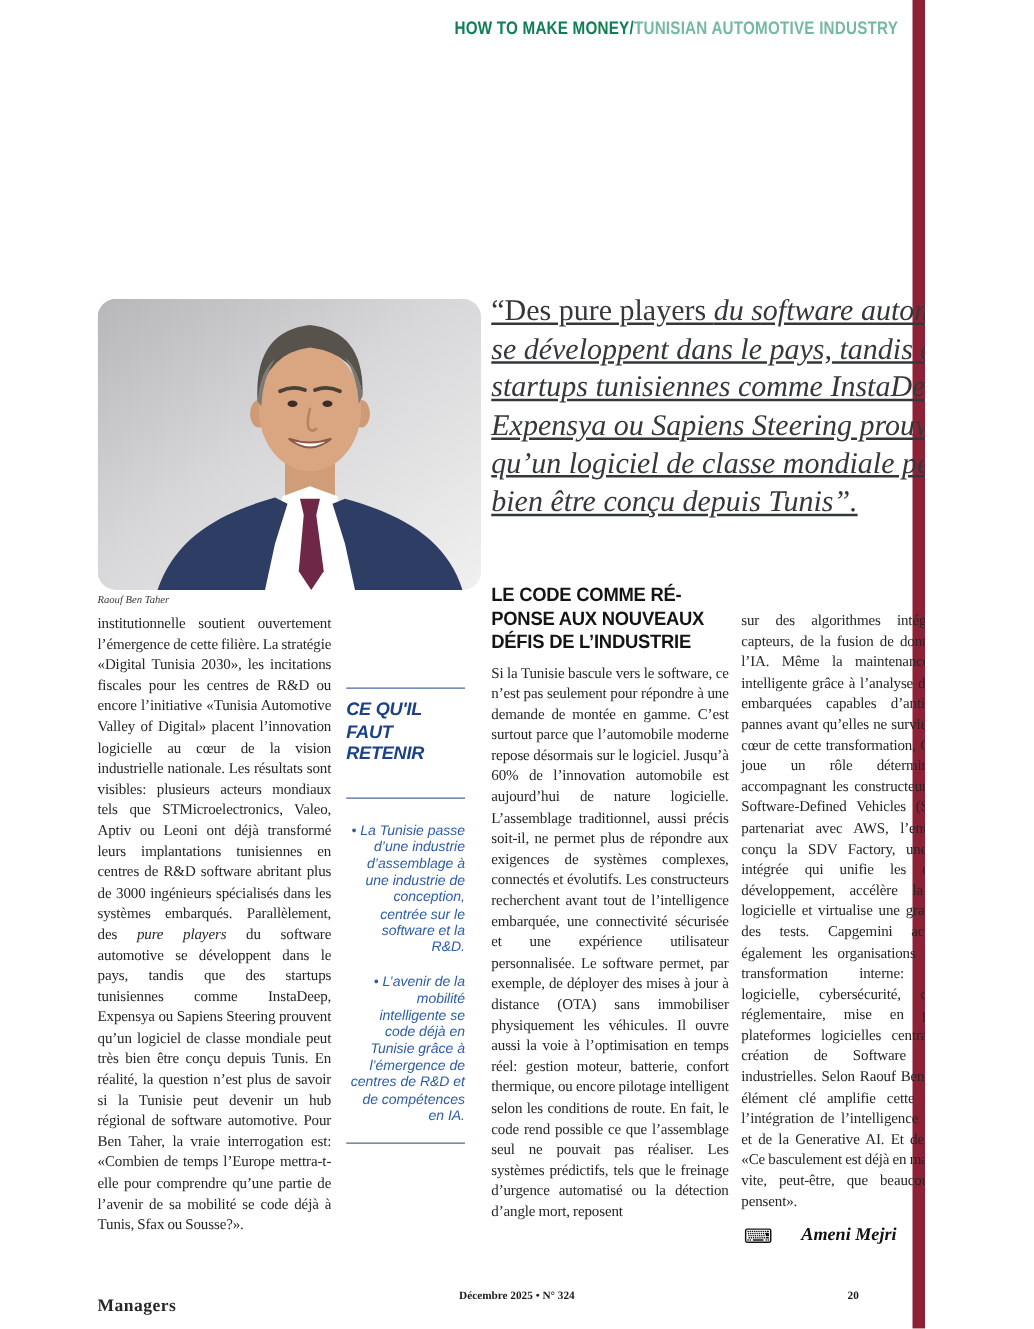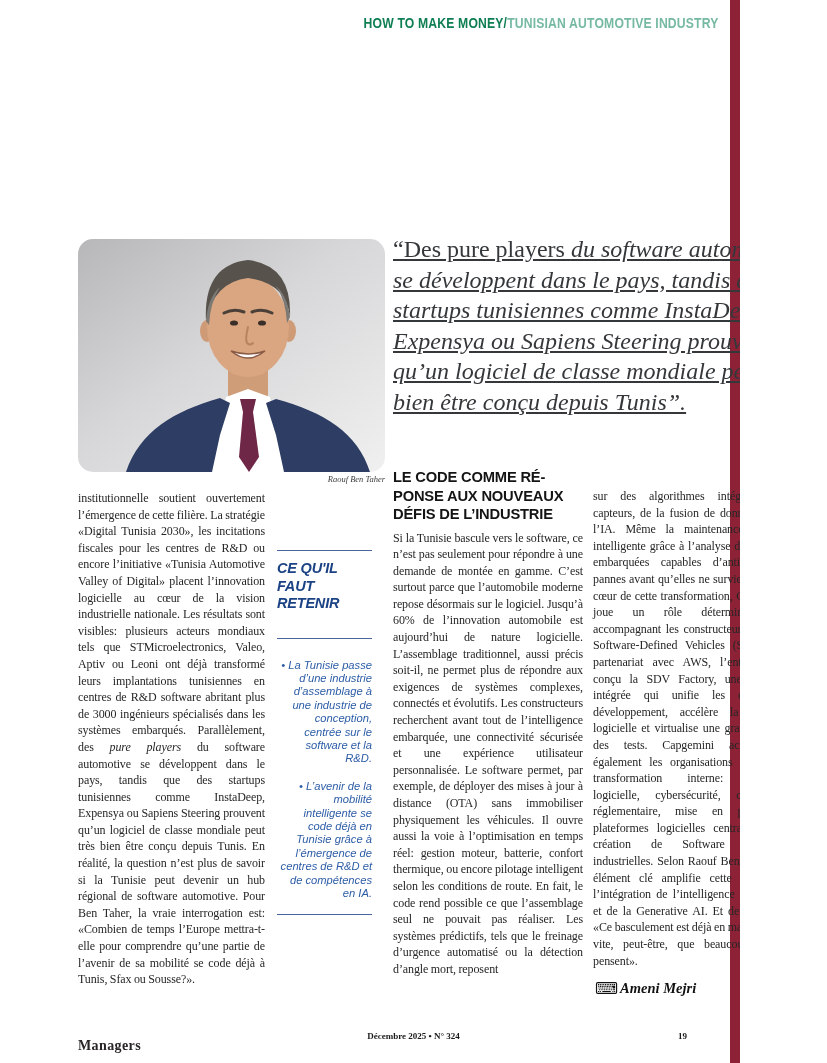--- a/index.html
+++ b/index.html
@@ -7,21 +7,21 @@
         font-family:"Liberation Serif",serif;color:#262626;}
   
   .accent-bar{position:absolute;right:0;top:0;width:10px;height:1063px;}
   
   .header{position:absolute;top:15px;right:22px;white-space:nowrap;
           font-family:"Liberation Sans",sans-serif;font-weight:700;font-size:14.5px;
           letter-spacing:.2px;transform:scaleX(.84);transform-origin:100% 50%;}
   
   .photo{position:absolute;left:78px;top:239px;width:307px;height:233px;border-radius:15px;overflow:hidden;}
   .photo svg{display:block;}
-  .photo-caption{position:absolute;left:78px;top:474px;width:307px;text-align:right;
+  .photo-caption{position:absolute;left:78px;top:474px;width:307px;text-align:left;
                  font-style:italic;font-size:8.5px;color:#3a3a3a;}
   
   .quote{position:absolute;left:393px;top:234px;width:428px;font-size:24px;line-height:30.5px;color:#35383b;text-decoration:underline;}
   .quote .q-rest{font-style:italic;}
   
   .col{position:absolute;top:490px;}
   .col1{left:78px;width:187px;}
   .col2{left:393px;width:190px;top:468px;}
   .col3{left:593px;width:195px;top:488px;}
   .body-text{font-size:12px;line-height:16.6px;text-align:justify;color:#262626;
@@ -34,21 +34,21 @@
   .kt{position:absolute;left:277px;top:550px;width:95px;}
   .kt-rule{border:0;border-top:1px solid #49679b;margin:0;}
   .kt-rule.mid{margin-top:25px;}
   .kt-rule.end{margin-top:2px;}
   .kt-title{font-family:"Liberation Sans",sans-serif;font-weight:700;font-style:italic;
             font-size:14.5px;line-height:17.5px;letter-spacing:-.2px;white-space:pre-line;margin:9px 0 0 0;}
   .kt-items{margin-top:20px;}
   .kt-item{font-family:"Liberation Sans",sans-serif;font-style:italic;font-size:11.2px;
            line-height:13.4px;margin:0 0 14px 0;text-align:right;}
   
-  .byline{position:absolute;left:595px;top:980px;display:flex;align-items:center;gap:2px;}
+  .byline{position:absolute;left:595px;top:980px;display:flex;align-items:center;gap:23px;}
   .kbd-icon{font-family:"DejaVu Sans",sans-serif;font-size:16px;line-height:16px;color:#111;}
   .kbd-icon::before{content:"\2328";}
   .author{font-family:"Liberation Serif",serif;font-weight:700;font-style:italic;font-size:14.5px;color:#111;}
   
   .footer-mag{position:absolute;left:78px;top:1026px;font-weight:700;font-size:14px;
               letter-spacing:.4px;color:#2b2626;margin-top:12px;}
   .footer-issue{position:absolute;left:0;top:1031px;width:827px;text-align:center;
                 font-weight:700;font-size:9px;color:#1a1a1a;}
   .footer-page{position:absolute;right:53px;top:1031px;font-weight:700;font-size:9px;color:#1a1a1a;}
 </style>
@@ -134,15 +134,15 @@
     <p class="body-text">sur des algorithmes intégrant des capteurs, de la fusion de données et de l’IA. Même la maintenance devient intelligente grâce à l’analyse de données embarquées capables d’anticiper les pannes avant qu’elles ne surviennent. Au cœur de cette transformation, Capgemini joue un rôle déterminant en accompagnant les constructeurs vers les Software-Defined Vehicles (SDV). En partenariat avec AWS, l’entreprise a conçu la SDV Factory, une solution intégrée qui unifie les outils de développement, accélère la création logicielle et virtualise une grande partie des tests. Capgemini accompagne également les organisations dans leur transformation interne: stratégie logicielle, cybersécurité, conformité réglementaire, mise en place de plateformes logicielles centralisées ou création de Software Factories industrielles. Selon Raouf Ben Taher, un élément clé amplifie cette transition: l’intégration de l’intelligence artificielle et de la Generative AI. Et de conclure: «Ce basculement est déjà en marche; plus vite, peut-être, que beaucoup ne le pensent».</p>
   </div>
 
   <div class="byline">
     <span class="kbd-icon"></span>
     <span class="author">Ameni Mejri</span>
   </div>
 
   <div class="footer-mag">Managers</div>
   <div class="footer-issue">Décembre 2025 • N° 324</div>
-  <div class="footer-page">19</div>
+  <div class="footer-page">20</div>
 
 </div>
 
 </body></html>

